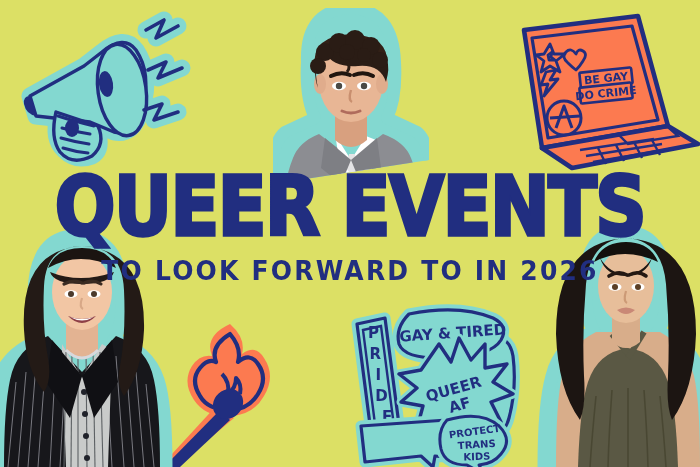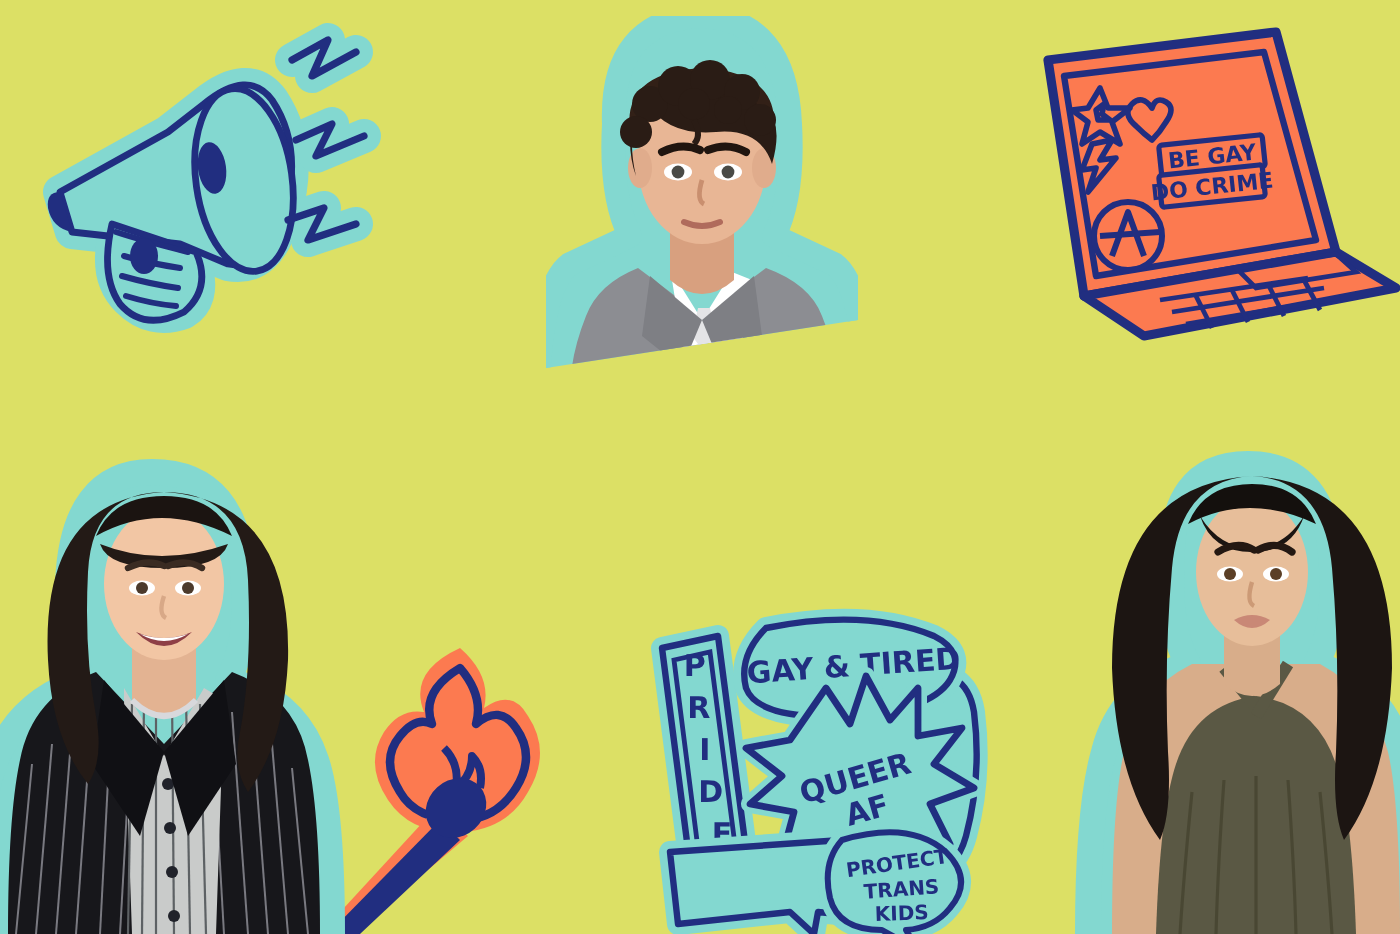--- a/index.html
+++ b/index.html
@@ -53,21 +53,21 @@
   #portrait-top{left:281px;top:8px;width:140px;height:182px;z-index:20;}
   
   #portrait-left{left:2px;top:232px;width:160px;height:235px;z-index:20;}
   
   #portrait-right{left:556px;top:228px;width:144px;height:239px;z-index:20;}
 
   
   #megaphone{left:6px;top:4px;width:196px;height:164px;z-index:15;}
   #laptop{left:498px;top:8px;width:202px;height:160px;z-index:15;}
   #match{left:160px;top:318px;width:144px;height:149px;z-index:15;}
-  #signs{left:325px;top:308px;width:190px;height:159px;z-index:15;}
+  #signs{left:351px;top:308px;width:190px;height:159px;z-index:15;}
 </style>
 </head>
 <body>
 
 <div id="poster">
 
   <div class="abs" id="megaphone">
     <svg viewBox="0 0 196 164" width="196" height="164">
 
       <g stroke="#83D8D0" stroke-width="17" stroke-linejoin="round" stroke-linecap="round" fill="#83D8D0">
@@ -365,14 +365,18 @@
       <g>
         <path d="M96 112 q34 -10 52 6 q14 14 2 28 q-8 10 -22 11 l6 10 -18 -10 q-22 0 -26 -16 q-4 -18 6 -29 Z" fill="#83D8D0" stroke="#83D8D0" stroke-width="10" stroke-linejoin="round"></path>
         <path d="M96 112 q34 -10 52 6 q14 14 2 28 q-8 10 -22 11 l6 10 -18 -10 q-22 0 -26 -16 q-4 -18 6 -29 Z" fill="#83D8D0" stroke="#212E80" stroke-width="3" stroke-linejoin="round"></path>
         <text x="124" y="127" font-family="'DejaVu Sans', sans-serif" font-size="10" font-weight="bold" fill="#212E80" text-anchor="middle" transform="rotate(-8 124 127)">PROTECT</text>
         <text x="126" y="140" font-family="'DejaVu Sans', sans-serif" font-size="10" font-weight="bold" fill="#212E80" text-anchor="middle" transform="rotate(-4 126 140)">TRANS</text>
         <text x="126" y="152" font-family="'DejaVu Sans', sans-serif" font-size="10" font-weight="bold" fill="#212E80" text-anchor="middle" transform="rotate(-2 126 152)">KIDS</text>
       </g>
     </svg>
   </div>
 
+  <div id="title-block">
+    <span id="main-title">QUEER EVENTS</span>
+    <span id="subtitle">TO LOOK FORWARD TO IN 2026</span>
+  </div>
 
 </div>
 
 </body></html>

